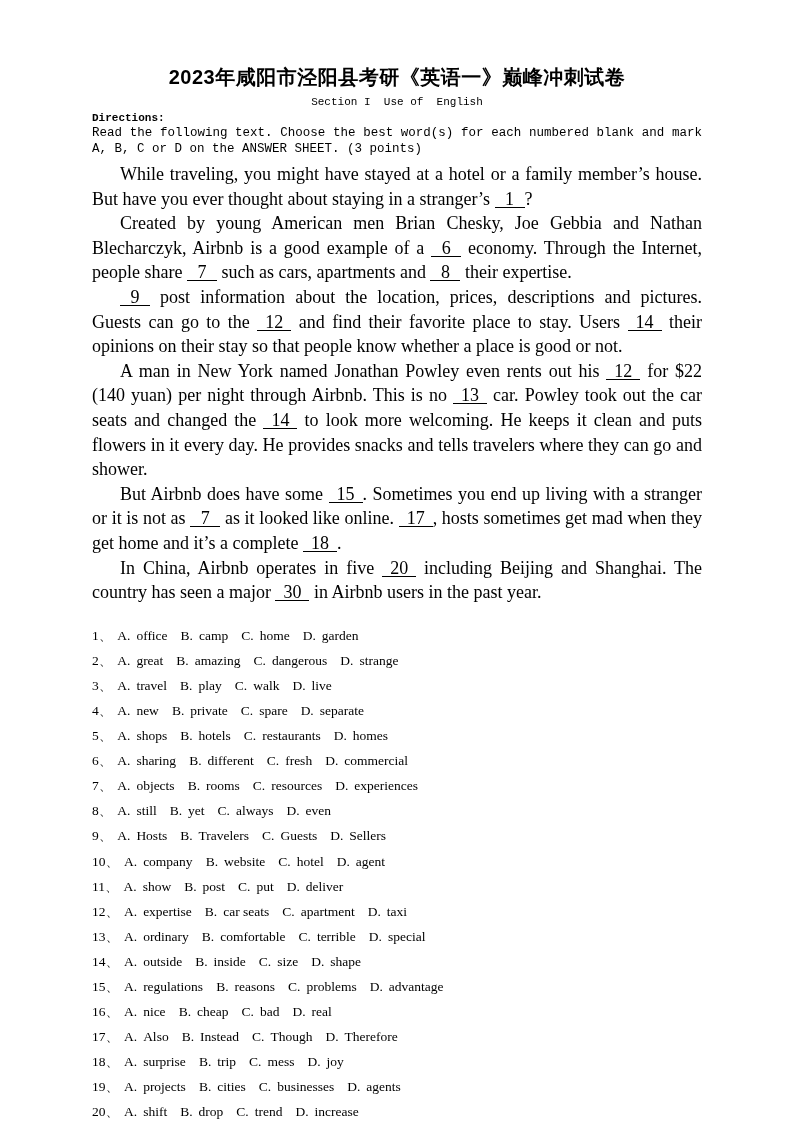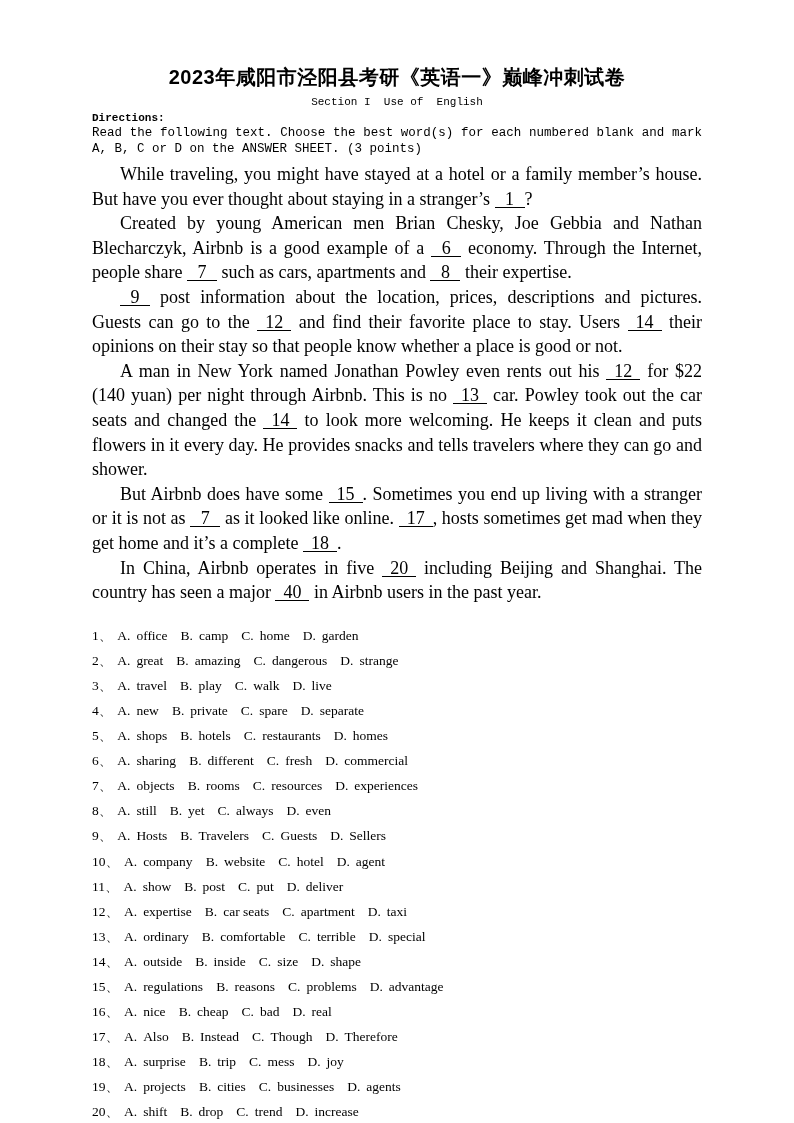--- a/index.html
+++ b/index.html
@@ -78,21 +78,21 @@
   <h1 class="title">2023年咸阳市泾阳县考研《英语一》巅峰冲刺试卷</h1>
   <div class="section-heading">Section I  Use of  English</div>
   <div class="directions-label">Directions:</div>
   <div class="directions-text">Read the following text. Choose the best word(s) for each numbered blank and mark A, B, C or D on the ANSWER SHEET. (3 points)</div>
   <div class="passage" id="passage">
       <p class="para">While traveling, you might have stayed at a hotel or a family member’s house. But have you ever thought about staying in a stranger’s <span class="blank">1</span>?</p>
       <p class="para">Created by young American men Brian Chesky, Joe Gebbia and Nathan Blecharczyk, Airbnb is a good example of a <span class="blank">6</span> economy. Through the Internet, people share <span class="blank">7</span> such as cars, apartments and <span class="blank">8</span> their expertise.</p>
       <p class="para"><span class="blank">9</span> post information about the location, prices, descriptions and pictures. Guests can go to the <span class="blank">12</span> and find their favorite place to stay. Users <span class="blank">14</span> their opinions on their stay so that people know whether a place is good or not.</p>
       <p class="para">A man in New York named Jonathan Powley even rents out his <span class="blank">12</span> for $22 (140 yuan) per night through Airbnb. This is no <span class="blank">13</span> car. Powley took out the car seats and changed the <span class="blank">14</span> to look more welcoming. He keeps it clean and puts flowers in it every day. He provides snacks and tells travelers where they can go and shower.</p>
       <p class="para">But Airbnb does have some <span class="blank">15</span>. Sometimes you end up living with a stranger or it is not as <span class="blank">7</span> as it looked like online. <span class="blank">17</span>, hosts sometimes get mad when they get home and it’s a complete <span class="blank">18</span>.</p>
-      <p class="para">In China, Airbnb operates in five <span class="blank">20</span> including Beijing and Shanghai. The country has seen a major <span class="blank">40</span> in Airbnb users in the past year.</p>
+      <p class="para">In China, Airbnb operates in five <span class="blank">20</span> including Beijing and Shanghai. The country has seen a major <span class="blank">30</span> in Airbnb users in the past year.</p>
     </div>
   <div class="questions" id="questions">
       <div class="q-row"><span class="q-num">1、</span><span class="q-opt"><span class="q-opt-label">A.</span><span class="q-opt-text">office</span></span><span class="q-opt"><span class="q-opt-label">B.</span><span class="q-opt-text">camp</span></span><span class="q-opt"><span class="q-opt-label">C.</span><span class="q-opt-text">home</span></span><span class="q-opt"><span class="q-opt-label">D.</span><span class="q-opt-text">garden</span></span></div>
       <div class="q-row"><span class="q-num">2、</span><span class="q-opt"><span class="q-opt-label">A.</span><span class="q-opt-text">great</span></span><span class="q-opt"><span class="q-opt-label">B.</span><span class="q-opt-text">amazing</span></span><span class="q-opt"><span class="q-opt-label">C.</span><span class="q-opt-text">dangerous</span></span><span class="q-opt"><span class="q-opt-label">D.</span><span class="q-opt-text">strange</span></span></div>
       <div class="q-row"><span class="q-num">3、</span><span class="q-opt"><span class="q-opt-label">A.</span><span class="q-opt-text">travel</span></span><span class="q-opt"><span class="q-opt-label">B.</span><span class="q-opt-text">play</span></span><span class="q-opt"><span class="q-opt-label">C.</span><span class="q-opt-text">walk</span></span><span class="q-opt"><span class="q-opt-label">D.</span><span class="q-opt-text">live</span></span></div>
       <div class="q-row"><span class="q-num">4、</span><span class="q-opt"><span class="q-opt-label">A.</span><span class="q-opt-text">new</span></span><span class="q-opt"><span class="q-opt-label">B.</span><span class="q-opt-text">private</span></span><span class="q-opt"><span class="q-opt-label">C.</span><span class="q-opt-text">spare</span></span><span class="q-opt"><span class="q-opt-label">D.</span><span class="q-opt-text">separate</span></span></div>
       <div class="q-row"><span class="q-num">5、</span><span class="q-opt"><span class="q-opt-label">A.</span><span class="q-opt-text">shops</span></span><span class="q-opt"><span class="q-opt-label">B.</span><span class="q-opt-text">hotels</span></span><span class="q-opt"><span class="q-opt-label">C.</span><span class="q-opt-text">restaurants</span></span><span class="q-opt"><span class="q-opt-label">D.</span><span class="q-opt-text">homes</span></span></div>
       <div class="q-row"><span class="q-num">6、</span><span class="q-opt"><span class="q-opt-label">A.</span><span class="q-opt-text">sharing</span></span><span class="q-opt"><span class="q-opt-label">B.</span><span class="q-opt-text">different</span></span><span class="q-opt"><span class="q-opt-label">C.</span><span class="q-opt-text">fresh</span></span><span class="q-opt"><span class="q-opt-label">D.</span><span class="q-opt-text">commercial</span></span></div>
       <div class="q-row"><span class="q-num">7、</span><span class="q-opt"><span class="q-opt-label">A.</span><span class="q-opt-text">objects</span></span><span class="q-opt"><span class="q-opt-label">B.</span><span class="q-opt-text">rooms</span></span><span class="q-opt"><span class="q-opt-label">C.</span><span class="q-opt-text">resources</span></span><span class="q-opt"><span class="q-opt-label">D.</span><span class="q-opt-text">experiences</span></span></div>
       <div class="q-row"><span class="q-num">8、</span><span class="q-opt"><span class="q-opt-label">A.</span><span class="q-opt-text">still</span></span><span class="q-opt"><span class="q-opt-label">B.</span><span class="q-opt-text">yet</span></span><span class="q-opt"><span class="q-opt-label">C.</span><span class="q-opt-text">always</span></span><span class="q-opt"><span class="q-opt-label">D.</span><span class="q-opt-text">even</span></span></div>

